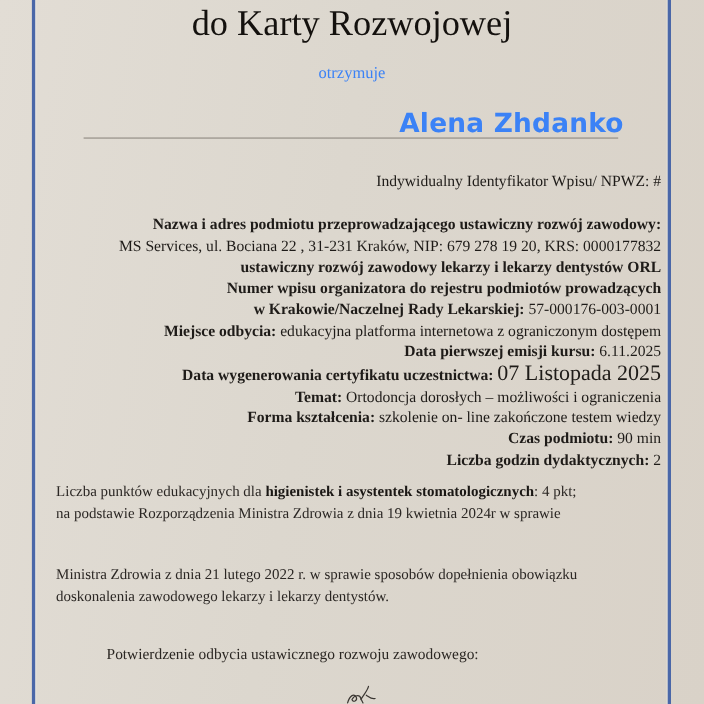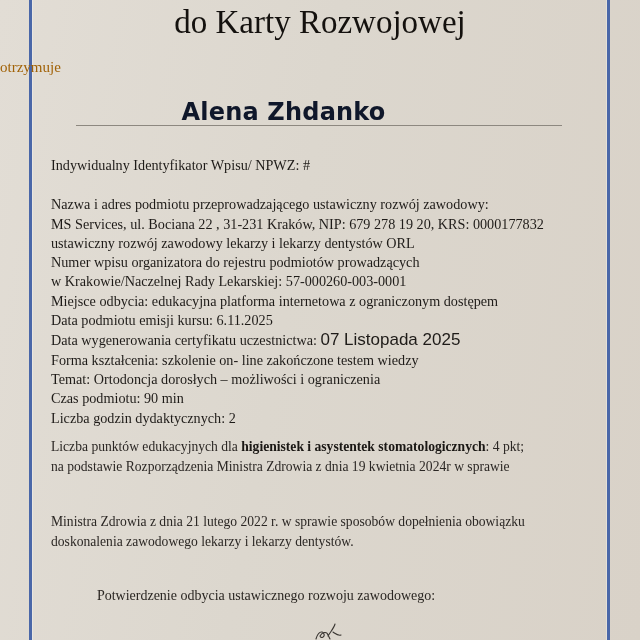--- a/index.html
+++ b/index.html
@@ -33,62 +33,63 @@
       text-align: center;
       font-size: 33px;
       line-height: 40px;
       color: #14110e;
     }
     .receives {
       position: absolute;
       top: 59px;
       left: 0;
       width: 640px;
-      text-align: left;
+      text-align: center;
       font-size: 15px;
-      color: #a16207;
+      color: #3b82f6;
     }
     .recipient-name {
       position: absolute;
       top: 98px;
       left: 0;
       width: 567px;
-      text-align: center;
+      text-align: right;
       font-family: "DejaVu Sans", "Liberation Sans", sans-serif;
       font-weight: bold;
       font-size: 24px;
       line-height: 28px;
-      color: #0f172a;
+      color: #3b82f6;
       letter-spacing: 0.2px;
     }
     .name-rule {
       position: absolute;
       top: 125px;
       left: 76px;
       width: 486px;
       height: 1px;
       background: #8d8880;
     }
 
     .details {
       position: absolute;
       top: 156px;
       left: 51px;
       width: 550px;
       font-size: 14.2px;
       line-height: 19.3px;
+      text-align: right;
     }
     .details p {
       margin: 0;
       white-space: nowrap;
     }
-    .details .b { font-weight: normal; }
+    .details .b { font-weight: bold; }
     .details .sans-val {
-      font-family: Liberation Sans, sans-serif;
-      font-size: 17px;
+      font-family: Liberation Serif, serif;
+      font-size: 20px;
     }
     .gap-small { height: 20px; }
 
     .points {
       position: absolute;
       left: 51px;
       width: 555px;
       font-size: 13.6px;
       line-height: 19.8px;
       color: #2b2724;
@@ -132,41 +133,41 @@
     <span>Indywidualny Identyfikator Wpisu/ NPWZ:</span>
     <span>#</span>
   </p>
   <div class="gap-small"></div>
   <p class="b">Nazwa i adres podmiotu przeprowadzającego ustawiczny rozwój zawodowy:</p>
   <p>MS Services, ul. Bociana 22 , 31-231 Kraków, NIP: 679 278 19 20, KRS: 0000177832</p>
   <p class="b">ustawiczny rozwój zawodowy lekarzy i lekarzy dentystów ORL</p>
   <p class="b">Numer wpisu organizatora do rejestru podmiotów prowadzących</p>
   <p>
     <span class="b">w Krakowie/Naczelnej Rady Lekarskiej:</span>
-    <span>57-000260-003-0001</span>
+    <span>57-000176-003-0001</span>
   </p>
   <p>
     <span class="b">Miejsce odbycia:</span>
     <span>edukacyjna platforma internetowa z ograniczonym dostępem</span>
   </p>
   <p>
-    <span class="b">Data podmiotu emisji kursu:</span>
+    <span class="b">Data pierwszej emisji kursu:</span>
     <span>6.11.2025</span>
   </p>
   <p>
     <span class="b">Data wygenerowania certyfikatu uczestnictwa:</span>
     <span class="sans-val">07 Listopada 2025</span>
   </p>
   <p>
+    <span class="b">Temat:</span>
+    <span>Ortodoncja dorosłych – możliwości i ograniczenia</span>
+  </p>
+  <p>
     <span class="b">Forma kształcenia:</span>
     <span>szkolenie on- line zakończone testem wiedzy</span>
-  </p>
-  <p>
-    <span class="b">Temat:</span>
-    <span>Ortodoncja dorosłych – możliwości i ograniczenia</span>
   </p>
   <p>
     <span class="b">Czas podmiotu:</span>
     <span>90 min</span>
   </p>
   <p>
     <span class="b">Liczba godzin dydaktycznych:</span>
     <span>2</span>
   </p>
 </div>

